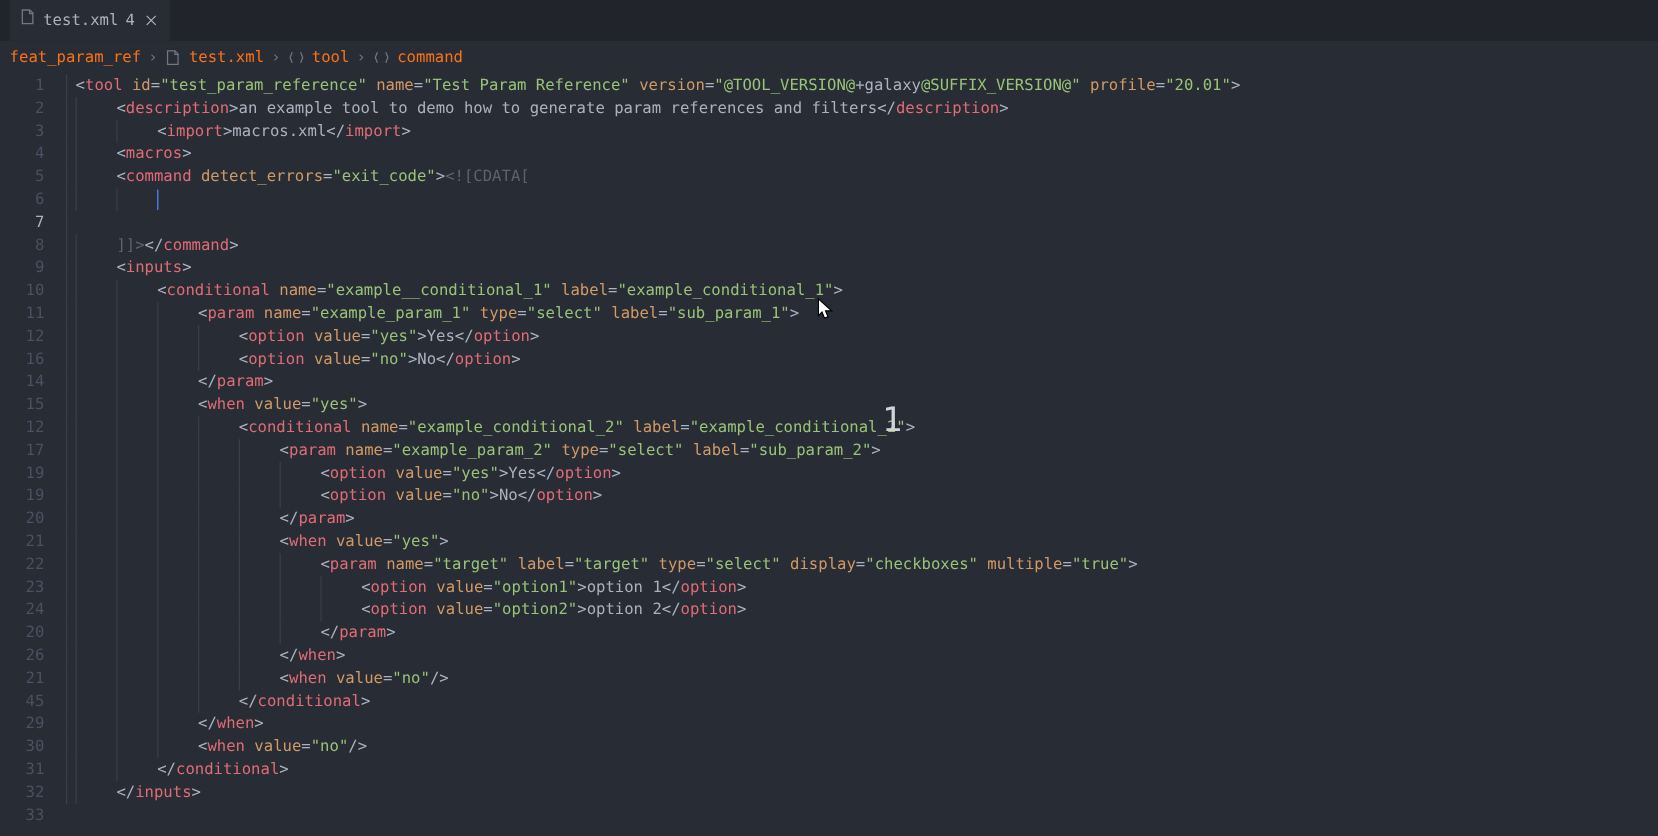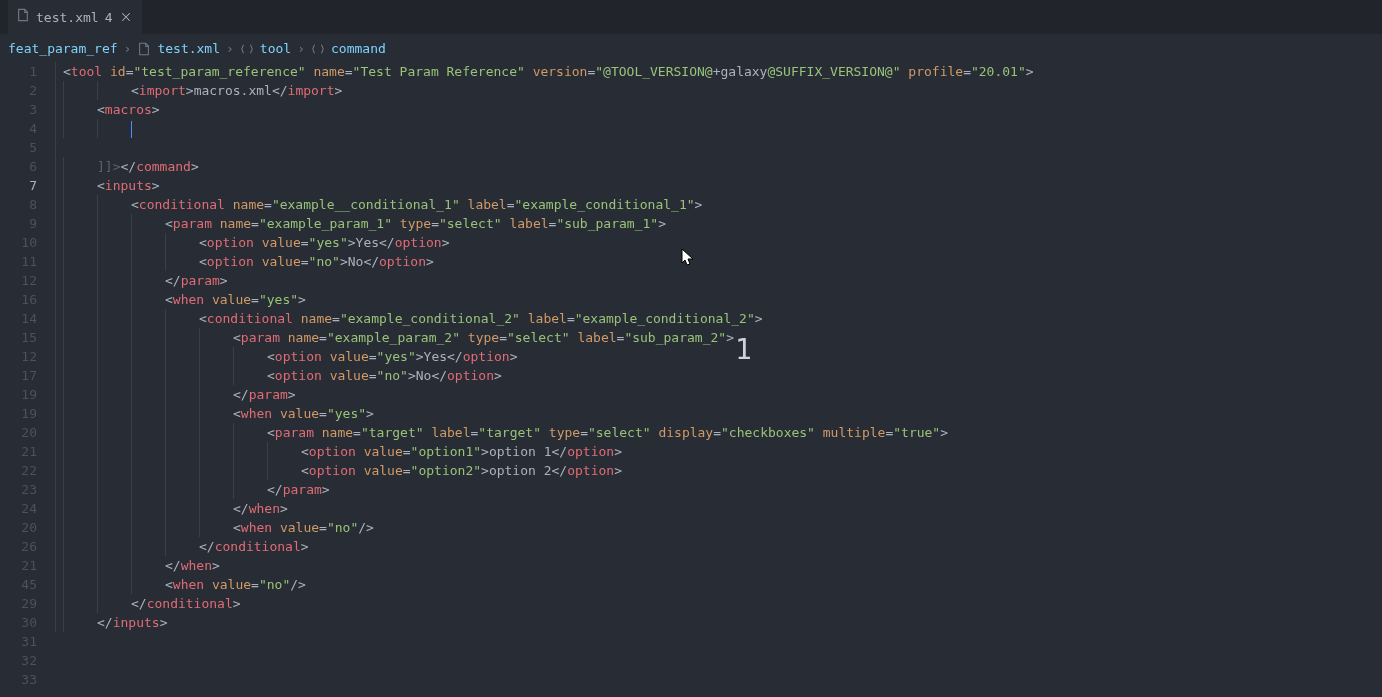--- a/index.html
+++ b/index.html
@@ -2,21 +2,21 @@
 <html><head>
 <meta charset="utf-8">
 <style>
 * { margin:0; padding:0; box-sizing:border-box; }
 body { background:#282c34; color:#abb2bf; font-family:"Menlo","Consolas",monospace; font-size:13px; width:1382px; height:697px; overflow:hidden; line-height:19px; }
 .tab-bar { height:34px; background:#21252b; display:flex; align-items:center; padding-left:8px; }
 .tab { display:flex; align-items:center; height:34px; padding:0 8px; background:#282c34; color:#abb2bf; gap:6px; }
 .tab .file-icon svg { width:14px; height:14px; }
 .tab-close { width:16px; height:16px; display:flex; align-items:center; justify-content:center; cursor:pointer; }
 .breadcrumbs { height:28px; display:flex; align-items:center; padding-left:8px; color:#6f7783; gap:6px; font-size:13px; }
-.breadcrumbs .crumb { color:#7dd3fc; }
+.breadcrumbs .crumb { color:#f97316; }
 .breadcrumbs .chev { color:#6f7783; }
 .breadcrumbs .sym svg { width:14px; height:14px; vertical-align:middle; }
 .editor { display:flex; height:calc(697px - 62px); }
 .gutter { width:55px; text-align:right; padding-right:18px; color:#495162; user-select:none; }
 .ln { height:19px; }
 .ln.active { color:#abb2bf; }
 .code { flex:1; position:relative; }
 .line { height:19px; white-space:pre; }
 .indent { display:inline-block; border-left:1px solid #3b4048; height:19px; vertical-align:top; }
 .p  { color:#abb2bf; }  
@@ -103,26 +103,28 @@
       <div class="ln">29</div>
       <div class="ln">30</div>
       <div class="ln">31</div>
       <div class="ln">32</div>
       <div class="ln">33</div>
     </div>
   <div class="code">
 
 <div class="line"><span class="indent" style="width:8px"></span><span class="p">&lt;</span><span class="tg">tool</span> <span class="at">id</span><span class="p">=</span><span class="st">"test_param_reference"</span> <span class="at">name</span><span class="p">=</span><span class="st">"Test Param Reference"</span> <span class="at">version</span><span class="p">=</span><span class="st">"@TOOL_VERSION@</span><span class="p">+galaxy</span><span class="st">@SUFFIX_VERSION@"</span> <span class="at">profile</span><span class="p">=</span><span class="st">"20.01"</span><span class="p">&gt;</span></div>
 
+<div class="line"><span class="indent" style="width:8px"></span><span class="indent" style="width:34px"></span><span class="p">&lt;</span><span class="tg">description</span><span class="p">&gt;</span><span class="tx">an example tool to demo how to generate param references and filters</span><span class="p">&lt;/</span><span class="tg">description</span><span class="p">&gt;</span></div>
 
 <div class="line"><span class="indent" style="width:8px"></span><span class="indent" style="width:34px"></span><span class="indent" style="width:34px"></span><span class="p">&lt;</span><span class="tg">import</span><span class="p">&gt;</span><span class="tx">macros.xml</span><span class="p">&lt;/</span><span class="tg">import</span><span class="p">&gt;</span></div>
 
 <div class="line"><span class="indent" style="width:8px"></span><span class="indent" style="width:34px"></span><span class="p">&lt;</span><span class="tg">macros</span><span class="p">&gt;</span></div>
 
 
+<div class="line"><span class="indent" style="width:8px"></span><span class="indent" style="width:34px"></span><span class="p">&lt;</span><span class="tg">command</span> <span class="at">detect_errors</span><span class="p">=</span><span class="st">"exit_code"</span><span class="p">&gt;</span><span class="cm">&lt;![CDATA[</span></div>
 
 <div class="line"><span class="indent" style="width:8px"></span><span class="indent" style="width:34px"></span><span class="indent" style="width:34px"></span><span class="cursor-line-caret"></span></div>
 
 <div class="line"><span class="indent" style="width:8px"></span></div>
 
 <div class="line"><span class="indent" style="width:8px"></span><span class="indent" style="width:34px"></span><span class="cm">]]&gt;</span><span class="p">&lt;/</span><span class="tg">command</span><span class="p">&gt;</span></div>
 
 <div class="line"><span class="indent" style="width:8px"></span><span class="indent" style="width:34px"></span><span class="p">&lt;</span><span class="tg">inputs</span><span class="p">&gt;</span></div>
 
 <div class="line"><span class="indent" style="width:8px"></span><span class="indent" style="width:34px"></span><span class="indent" style="width:34px"></span><span class="p">&lt;</span><span class="tg">conditional</span> <span class="at">name</span><span class="p">=</span><span class="st">"example__conditional_1"</span> <span class="at">label</span><span class="p">=</span><span class="st">"example_conditional_1"</span><span class="p">&gt;</span></div>

